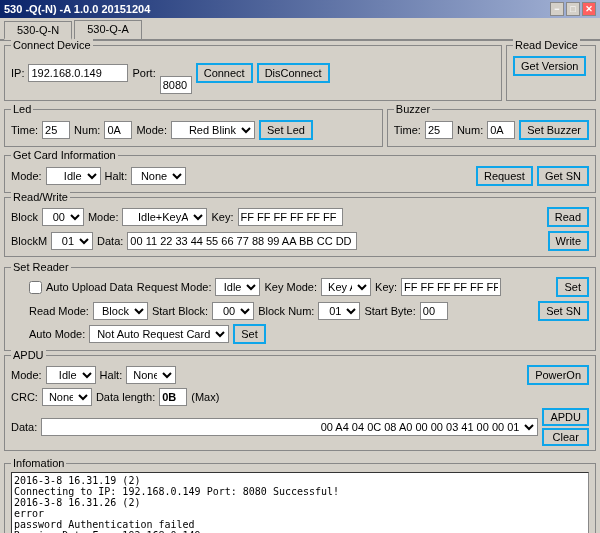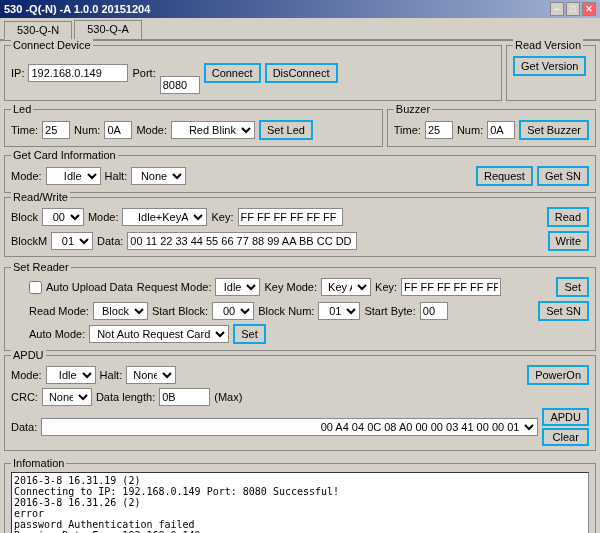--- a/index.html
+++ b/index.html
@@ -134,27 +134,27 @@
 
 <div class="main-content" style="position:relative;">
 
   <div style="display:flex; gap:4px; margin-bottom:4px;">
     <div class="section" style="flex:1; padding-top:4px;">
       <span class="section-title">Connect Device</span>
       <div class="row">
         <label>IP:</label>
         <input type="text" style="width: 100px;" value="192.168.0.149">
         <label>Port:</label>
-        <input type="text" style="width: 40px; margin-top: 24px;" value="8080">
+        <input type="text" style="width: 32px; margin-top: 24px;" value="8080">
         <button>Connect</button>
         <button>DisConnect</button>
       </div>
     </div>
     <div class="section" style="padding-top:8px; min-width:90px;">
-      <span class="section-title">Read Version</span>
+      <span class="section-title">Read Device</span>
       <div class="row">
         <button>Get Version</button>
       </div>
     </div>
   </div>
 
   <div style="display:flex; gap:4px; margin-bottom:4px;">
     <div class="section" style="flex:1; padding-top:8px;">
       <span class="section-title">Led</span>
       <div class="row">
@@ -295,21 +295,21 @@
         </select>
       </div>
       <button>PowerOn</button>
     </div>
     <div class="row" style="margin-top:2px;">
       <label>CRC:</label>
       <select style="width:50px;">
         <option>None</option><option>CRC</option>
       </select>
       <label>Data length:</label>
-      <input type="text" style="width: 51px;" value="0B">
+      <input type="text" style="width: 28px; font-weight: bold;" value="0B">
       <label>(Max)</label>
     </div>
     <div style="display:flex; align-items:center; justify-content:space-between; margin-top:2px; gap:4px;">
       <label>Data:</label>
       <select style="flex:1; height:18px; font-size:11px;">
         <option>00 A4 04 0C 08 A0 00 00 03 41 00 00 01</option>
       </select>
       <div style="display:flex; flex-direction:column; gap:2px;">
         <button style="height:18px;">APDU</button>
         <button style="height:18px;">Clear</button>

